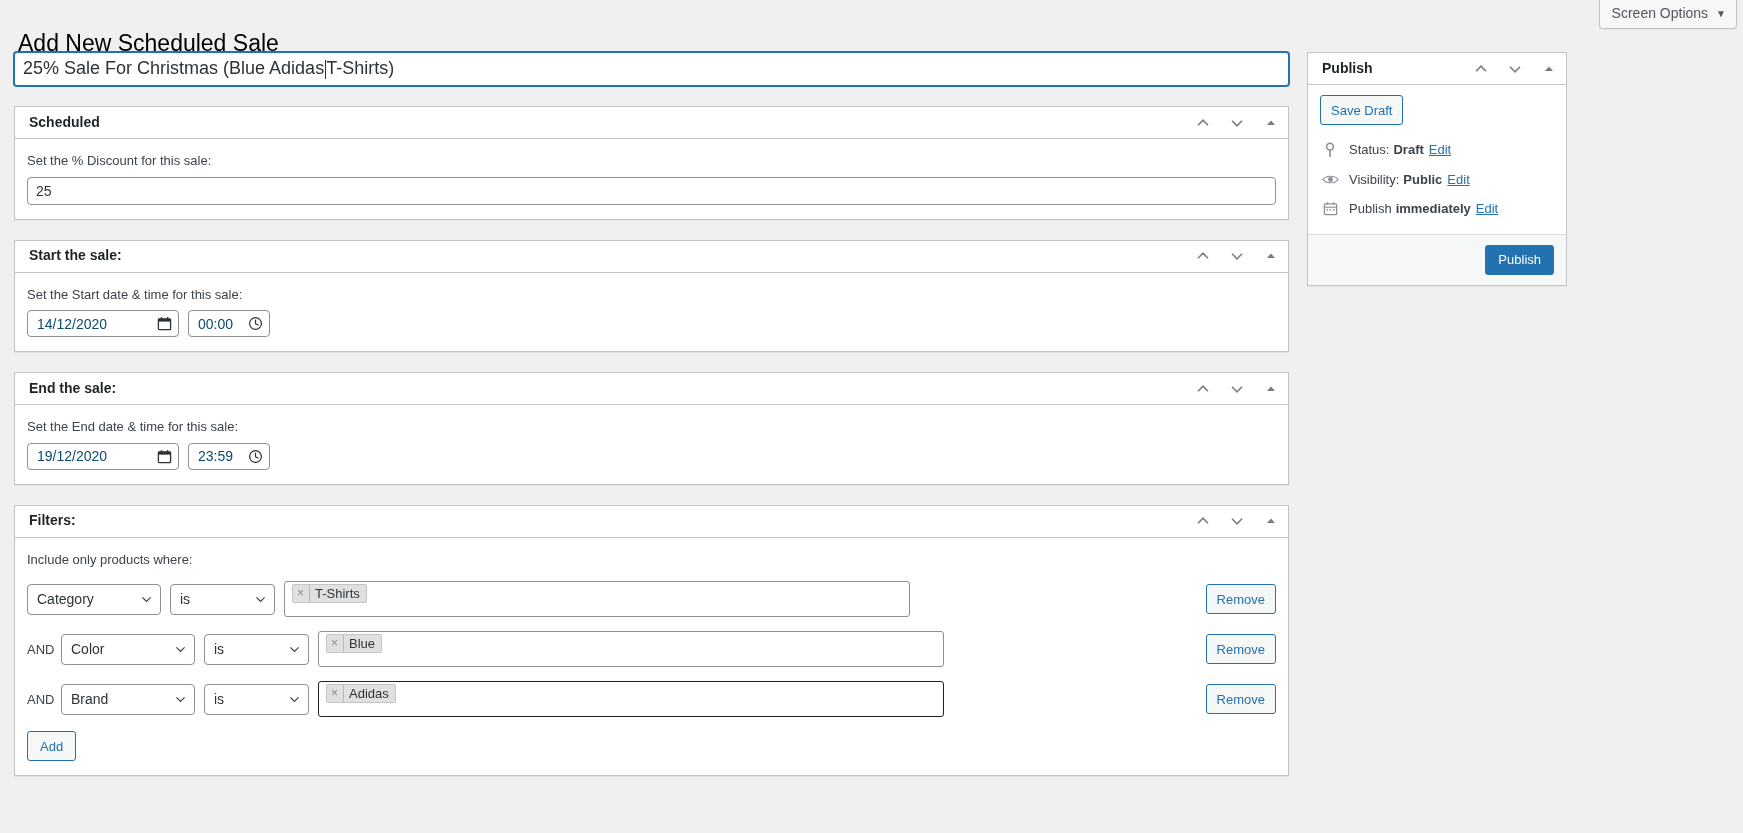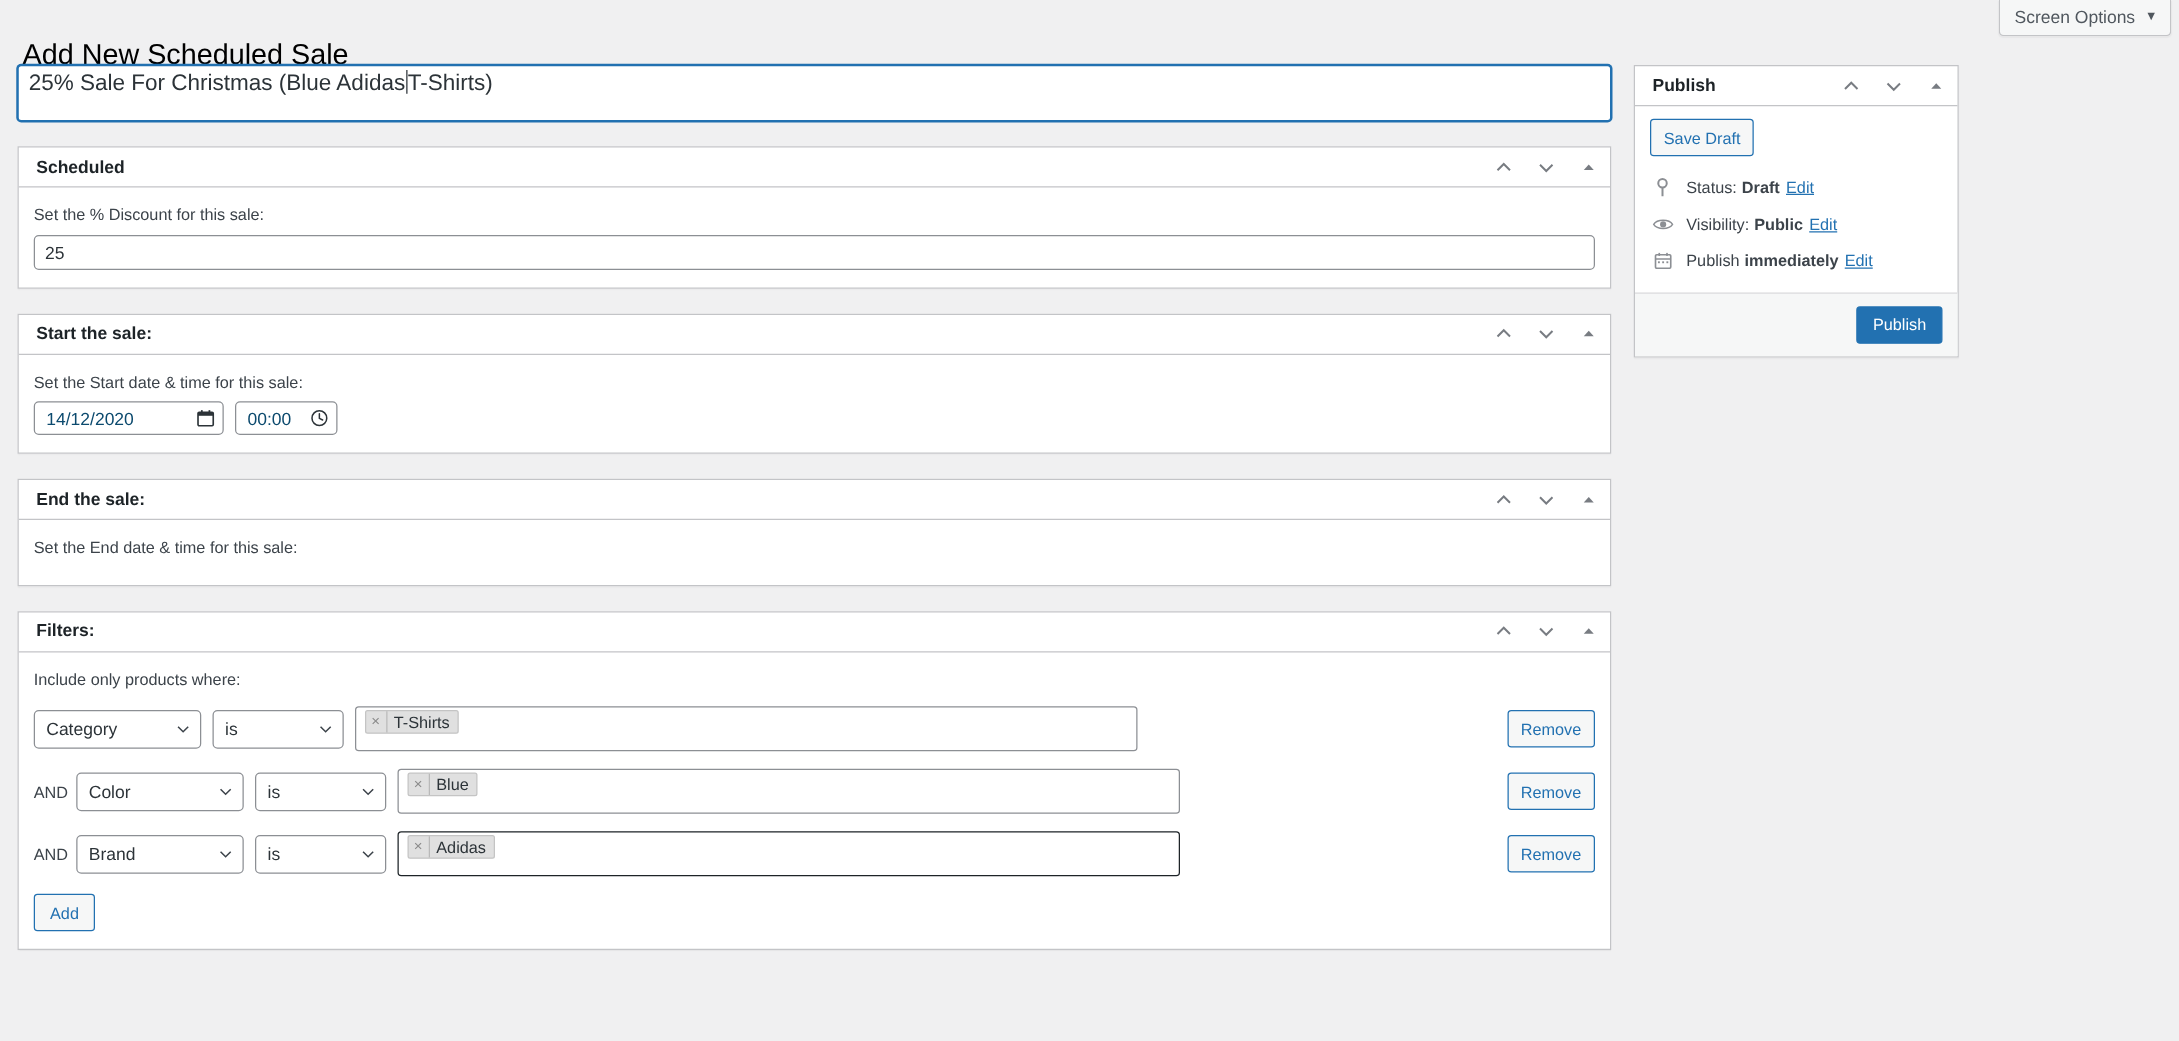--- a/index.html
+++ b/index.html
@@ -36,32 +36,32 @@
     color: #000000;
   }
 
   
   .main-col { position: absolute; left: 14px; top: 52px; width: 1275px; }
   .side-col { position: absolute; left: 1307px; top: 52px; width: 260px; }
 
   
   .title-input-wrap { margin-bottom: 20px; }
   .title-input {
-    width: 100%; height: 45px;
+    width: 100%; height: 34px;
     font-size: 18px; line-height: 1.2;
     padding: 3px 8px;
     color: #2c3338;
     border: 1px solid #2271b1;
     border-radius: 3px;
     background: #fff;
     outline: 2px solid transparent;
     box-shadow: 0 0 0 1px #2271b1;
     font-family: "Liberation Sans", sans-serif;
     position: relative;
-    display: flex; 
+    display: flex; align-items: center;
   }
   .caret-bar {
     display: inline-block; width: 1px; height: 19px;
     background: #2c3338; margin: 0 0px 0 1px;
     vertical-align: middle;
   }
 
   
   .postbox {
     background: #fff;
@@ -339,20 +339,42 @@
           </button>
           <button class="handle-btn" aria-label="toggle panel">
             <svg width="14" height="14" viewBox="0 0 14 14">
                 <path d="M3 9 L7 4.5 L11 9 Z" fill="#787c82"></path>
               </svg>
           </button>
         </div>
       </div>
       <div class="inside">
         <span class="field-label">Set the End date &amp; time for this sale:</span>
+        <div class="dt-row">
+          <div class="dt-field date">
+            <span>19/12/2020</span>
+            <span class="dt-icon">
+              <svg width="15" height="15" viewBox="0 0 16 16">
+                  <rect x="1.5" y="3" width="13" height="11.5" rx="1" fill="none" stroke="#2c3338" stroke-width="1.4"></rect>
+                  <rect x="1.5" y="3" width="13" height="3" fill="#2c3338"></rect>
+                  <rect x="4" y="1.2" width="1.5" height="3" fill="#2c3338"></rect>
+                  <rect x="10.5" y="1.2" width="1.5" height="3" fill="#2c3338"></rect>
+                </svg>
+            </span>
+          </div>
+          <div class="dt-field time">
+            <span>23:59</span>
+            <span class="dt-icon">
+              <svg width="15" height="15" viewBox="0 0 16 16">
+                  <circle cx="8" cy="8" r="6.3" fill="none" stroke="#2c3338" stroke-width="1.3"></circle>
+                  <path d="M8 4.3 L8 8.2 L10.8 9.6" fill="none" stroke="#2c3338" stroke-width="1.3" stroke-linecap="round"></path>
+                </svg>
+            </span>
+          </div>
+        </div>
       </div>
     </div>
 
     <div class="postbox">
       <div class="postbox-header">
         <h2>Filters:</h2>
         <div class="handle-actions">
           <button class="handle-btn" aria-label="move up">
             <svg width="16" height="16" viewBox="0 0 16 16">
                 <path d="M3 10.2 L8 5.2 L13 10.2" fill="none" stroke="#787c82" stroke-width="1.6"></path>

